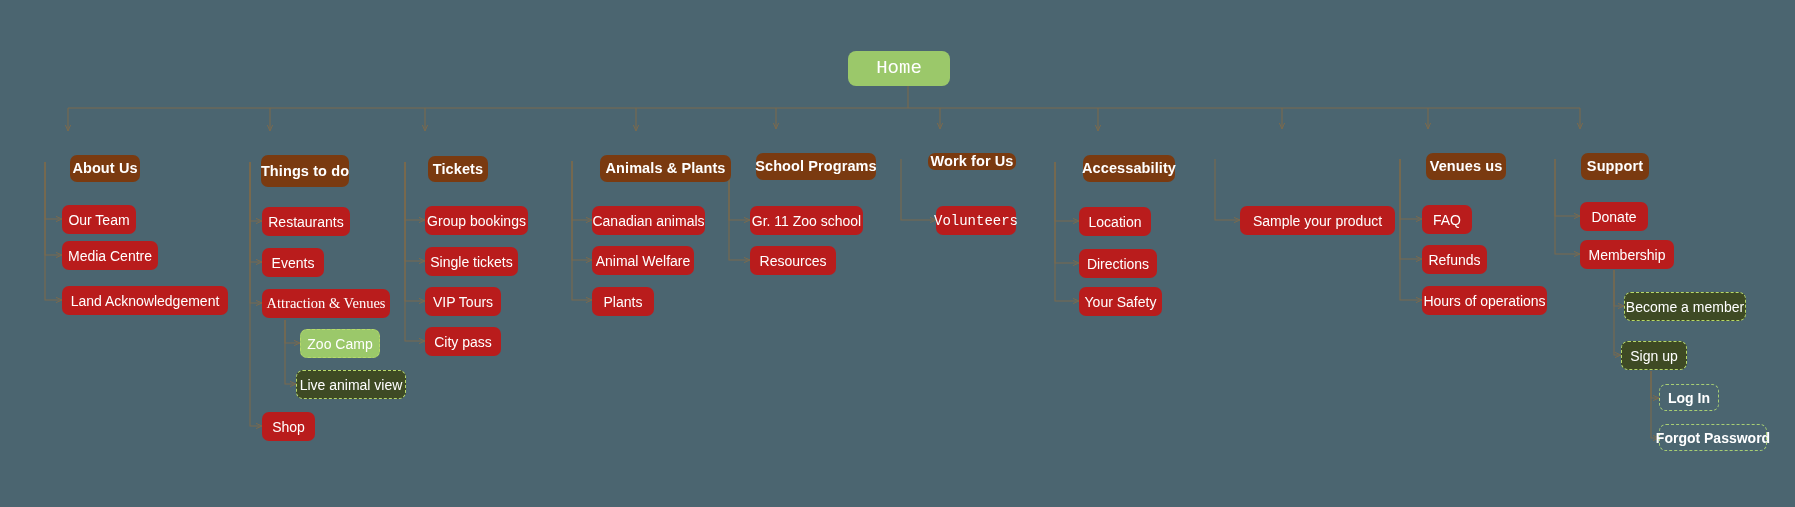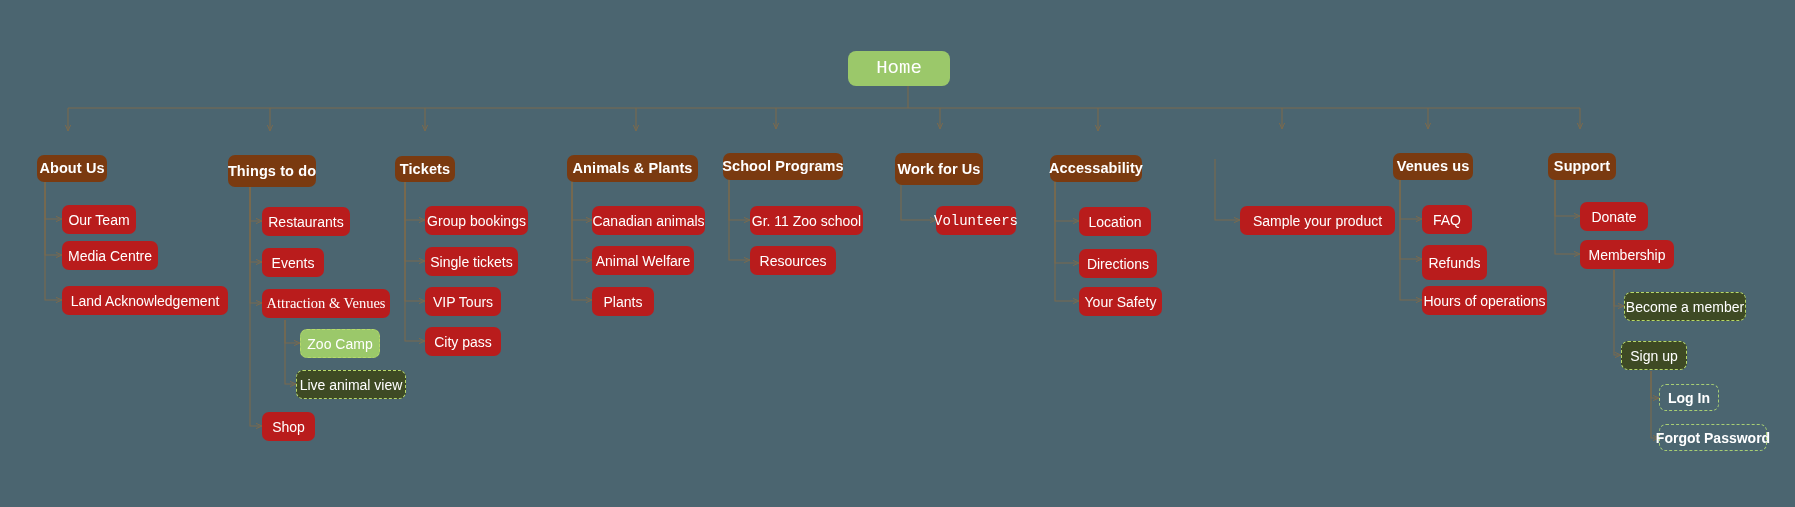--- a/index.html
+++ b/index.html
@@ -27,20 +27,21 @@
     font-size:19px;
     border-radius:8px;
   }
   
   .n-top{
     background:#7a3a10;
     font-size:14.5px;
     font-weight:bold;
     letter-spacing:.1px;
     border-radius:7px;
+    margin-left:33px;
   }
   
   .n-green{
     background:#b91c1c;
     font-size:14px;
   }
   
   .n-green-dash{
     background:#9bc86a;
     font-size:14px;
@@ -159,33 +160,33 @@
 
   <div class="node n-top" style="left:567px;top:155px;width:131px;height:27px;">Animals &amp; Plants</div>
   <div class="node n-green" style="left:592px;top:206px;width:113px;height:29px;">Canadian animals</div>
   <div class="node n-green" style="left:592px;top:246px;width:102px;height:29px;">Animal Welfare</div>
   <div class="node n-green" style="left:592px;top:287px;width:62px;height:29px;">Plants</div>
 
   <div class="node n-top" style="left:723px;top:153px;width:120px;height:27px;">School Programs</div>
   <div class="node n-green" style="left:750px;top:206px;width:113px;height:29px;">Gr. 11 Zoo school</div>
   <div class="node n-green" style="left:750px;top:246px;width:86px;height:29px;">Resources</div>
 
-  <div class="node n-top" style="left:895px;top:153px;width:88px;height:32px;">Work for Us</div>
+  <div class="node n-top" style="left:895px;top:153px;width:88px;height:17px;">Work for Us</div>
   <div class="node n-green" style="left:936px;top:206px;width:80px;height:29px;font-family:Liberation Mono, monospace;">Volunteers</div>
 
   <div class="node n-top" style="left:1050px;top:155px;width:92px;height:27px;">Accessability</div>
   <div class="node n-green" style="left:1079px;top:207px;width:72px;height:29px;">Location</div>
   <div class="node n-green" style="left:1079px;top:249px;width:78px;height:29px;">Directions</div>
   <div class="node n-green" style="left:1079px;top:287px;width:83px;height:29px;">Your Safety</div>
 
   <div class="node n-green" style="left:1240px;top:206px;width:155px;height:29px;">Sample your product</div>
 
   <div class="node n-top" style="left:1393px;top:153px;width:80px;height:27px;">Venues us</div>
   <div class="node n-green" style="left:1422px;top:205px;width:50px;height:29px;">FAQ</div>
-  <div class="node n-green" style="left:1422px;top:245px;width:65px;height:35px;">Refunds</div>
+  <div class="node n-green" style="left:1422px;top:245px;width:65px;height:29px;">Refunds</div>
   <div class="node n-green" style="left:1422px;top:286px;width:125px;height:29px;">Hours of operations</div>
 
   <div class="node n-top" style="left:1548px;top:153px;width:68px;height:27px;">Support</div>
   <div class="node n-green" style="left:1580px;top:202px;width:68px;height:29px;">Donate</div>
   <div class="node n-green" style="left:1580px;top:240px;width:94px;height:29px;">Membership</div>
   <div class="node n-dark-dash" style="left:1624px;top:292px;width:122px;height:29px;">Become a member</div>
   <div class="node n-dark-dash" style="left:1621px;top:341px;width:66px;height:29px;">Sign up</div>
   <div class="node n-ghost-dash" style="left:1659px;top:384px;width:60px;height:27px;">Log In</div>
   <div class="node n-ghost-dash" style="left:1659px;top:424px;width:108px;height:27px;">Forgot Password</div>
 

